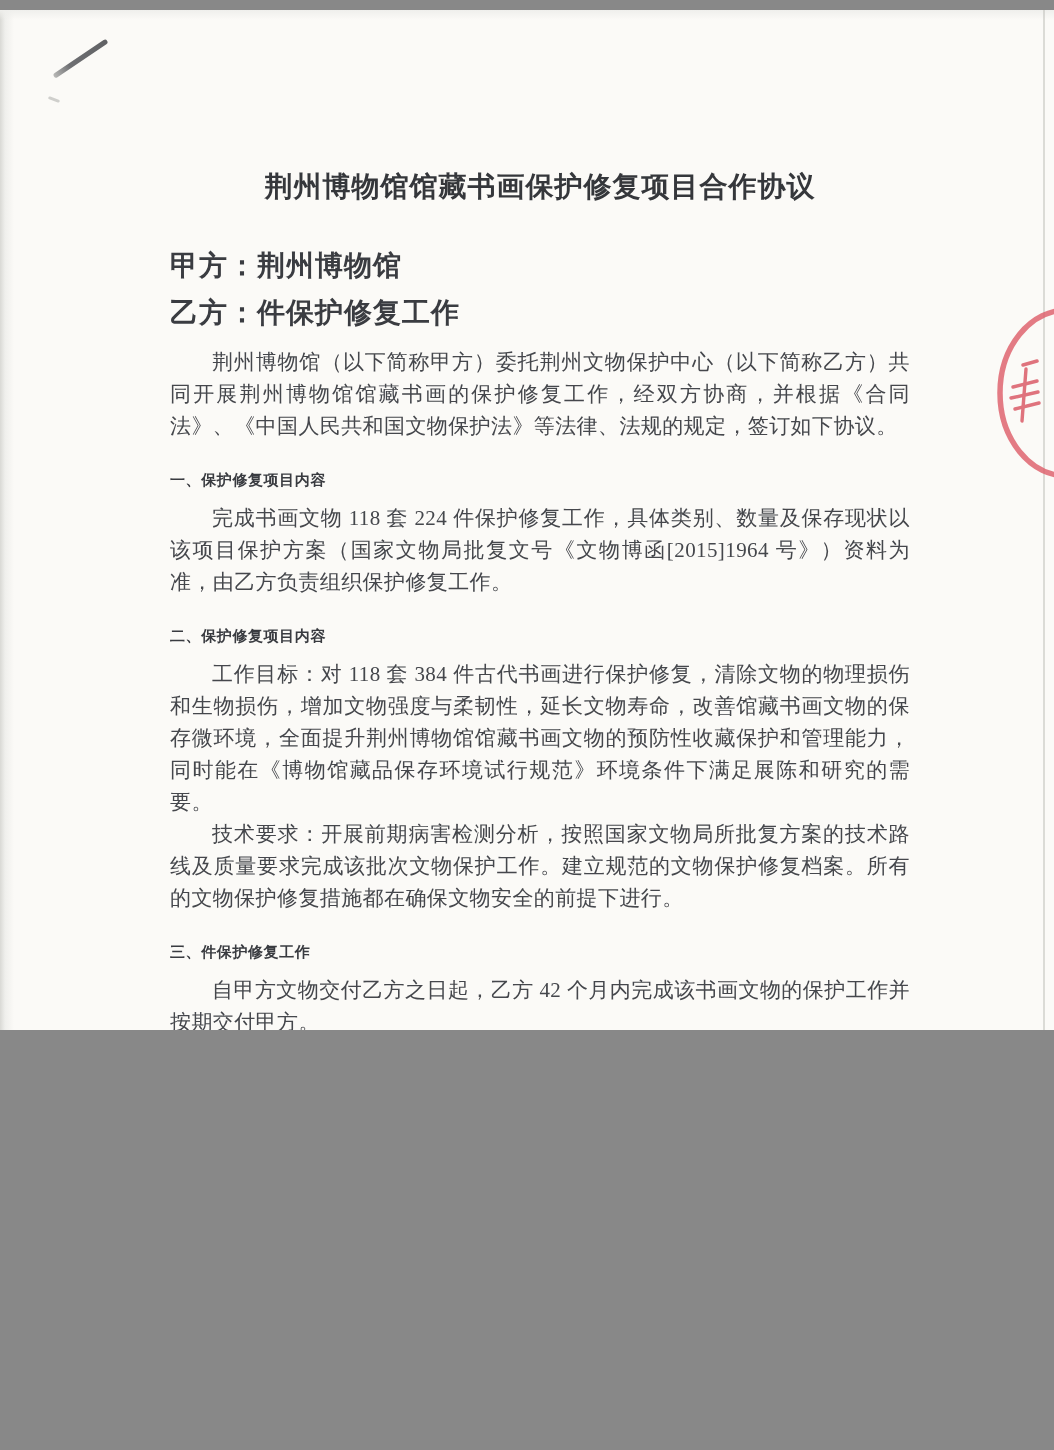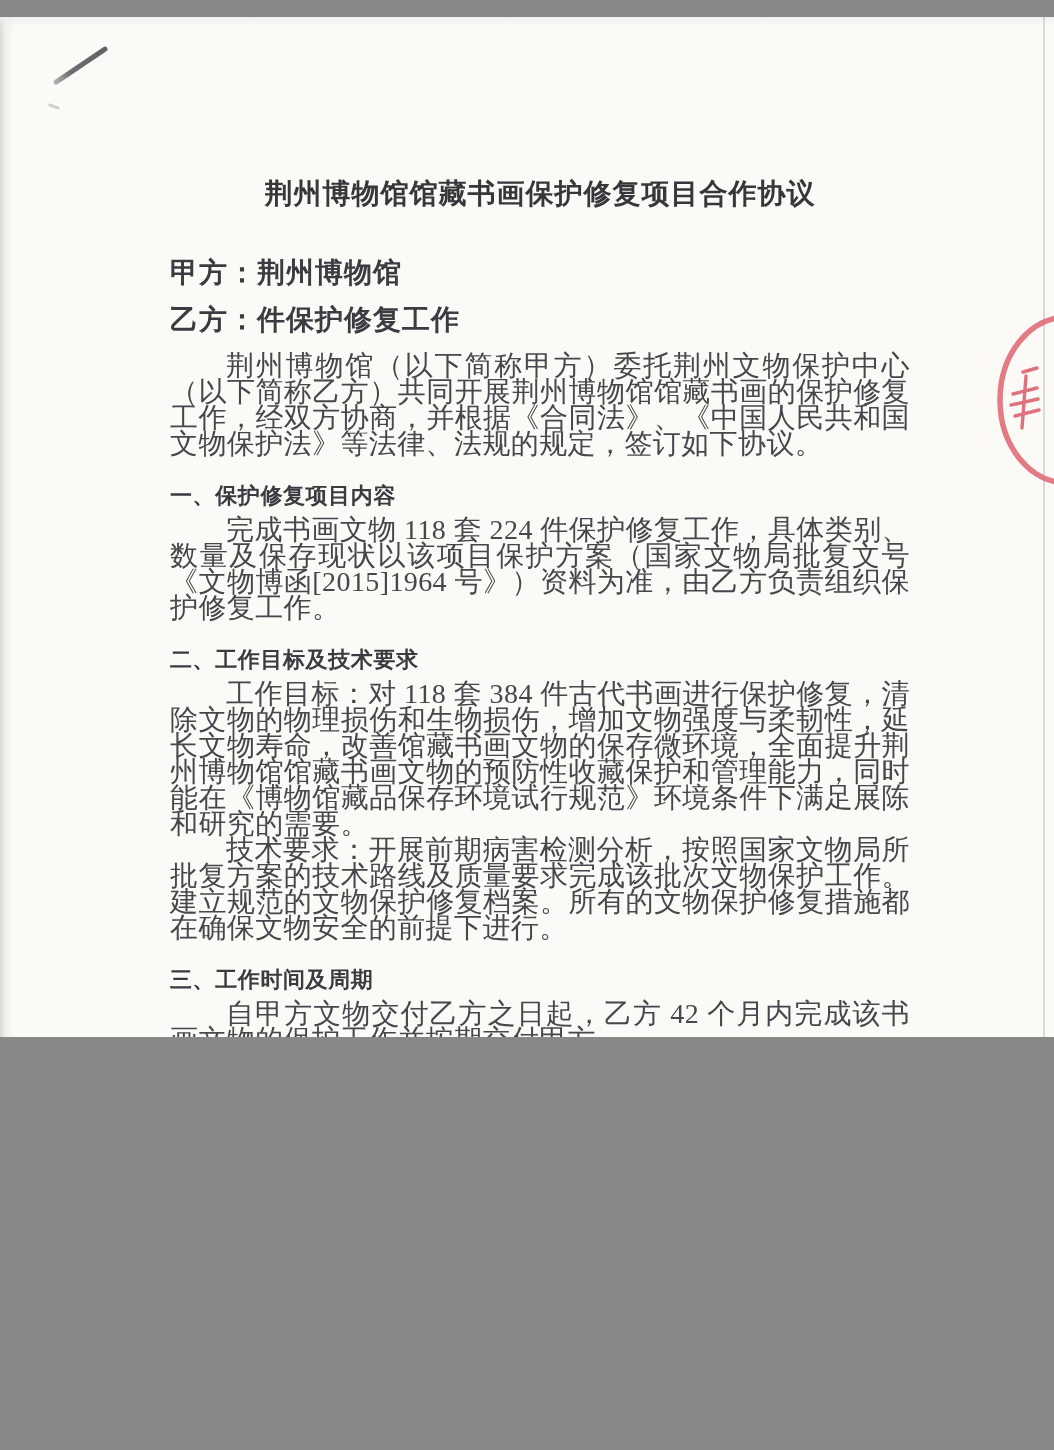--- a/index.html
+++ b/index.html
@@ -1,19 +1,19 @@
 <!DOCTYPE html>
 <html lang="zh"><head>
 <meta charset="utf-8">
 <style>
   html,body { margin:0; padding:0; background:#888; }
   .page {
     position:relative;
     width:1054px; height:1020px;
-    margin:17px auto;
+    margin:10px auto;
     background:
       linear-gradient(180deg, #efefec 0px, rgba(251,250,247,0) 10px),
       linear-gradient(90deg, #d9d9d5 0px, #efefec 5px, rgba(251,250,247,0) 14px),
       #fbfaf7;
     overflow:hidden;
     font-family:"Liberation Serif","DejaVu Serif",serif;
     color:#45474c;
   }
   .content {
     position:absolute; left:170px; top:0; width:740px;
@@ -22,28 +22,28 @@
     margin:0; padding-top:154px;
     font-size:28px; line-height:46px; font-weight:bold;
     text-align:center; letter-spacing:1px; color:#35373b;
   }
   .parties { margin-top:32px; }
   .party-line {
     margin:0; font-size:28px; line-height:47px;
     font-weight:bold; color:#3a3c41; letter-spacing:1px;
   }
   .para {
-    margin:0; font-size:28px; line-height:26px;
+    margin:0; font-size:21px; line-height:32px;
     text-align:justify; text-justify:inter-ideograph;
     text-indent:2em; letter-spacing:0.4px;
   }
   .intro { margin-top:10px; }
   .doc-section { margin-top:17px; }
   .section-heading {
-    margin:0; font-size:22px; line-height:43px;
+    margin:0; font-size:15px; line-height:43px;
     font-weight:bold; color:#393b40; letter-spacing:0.6px;
   }
   .page-number {
     position:absolute; left:522px; top:1302px;
     font-size:17px; color:#55575c;
   }
   
   .pencil-mark {
     position:absolute; left:54px; top:64px; width:64px; height:5px;
     background:linear-gradient(90deg,#b9b9b7,#6e6f72 30%,#606164);
@@ -87,27 +87,27 @@
     </div>
 
     <p class="para intro">荆州博物馆（以下简称甲方）委托荆州文物保护中心（以下简称乙方）共同开展荆州博物馆馆藏书画的保护修复工作，经双方协商，并根据《合同法》、《中国人民共和国文物保护法》等法律、法规的规定，签订如下协议。</p>
 
     <div class="doc-section">
       <h2 class="section-heading">一、保护修复项目内容</h2>
       <p class="para">完成书画文物 118 套 224 件保护修复工作，具体类别、数量及保存现状以该项目保护方案（国家文物局批复文号《文物博函[2015]1964 号》）资料为准，由乙方负责组织保护修复工作。</p>
     </div>
 
     <div class="doc-section">
-      <h2 class="section-heading">二、工作目标及技术要求</h2>
+      <h2 class="section-heading">二、保护修复项目内容</h2>
       <p class="para">工作目标：对 118 套 384 件古代书画进行保护修复，清除文物的物理损伤和生物损伤，增加文物强度与柔韧性，延长文物寿命，改善馆藏书画文物的保存微环境，全面提升荆州博物馆馆藏书画文物的预防性收藏保护和管理能力，同时能在《博物馆藏品保存环境试行规范》环境条件下满足展陈和研究的需要。</p>
       <p class="para">技术要求：开展前期病害检测分析，按照国家文物局所批复方案的技术路线及质量要求完成该批次文物保护工作。建立规范的文物保护修复档案。所有的文物保护修复措施都在确保文物安全的前提下进行。</p>
     </div>
 
     <div class="doc-section">
-      <h2 class="section-heading">三、工作时间及周期</h2>
+      <h2 class="section-heading">三、件保护修复工作</h2>
       <p class="para">自甲方文物交付乙方之日起，乙方 42 个月内完成该书画文物的保护工作并按期交付甲方。</p>
     </div>
 
     <div class="doc-section">
       <h2 class="section-heading">四、甲方责任</h2>
     </div>
   </div>
 
   <svg class="stamp-svg" viewBox="0 0 62 182" xmlns="http://www.w3.org/2000/svg">
     <ellipse cx="75" cy="90" rx="67" ry="83" fill="none" stroke="#dd5b67" stroke-width="5.5" opacity="0.8"></ellipse>

